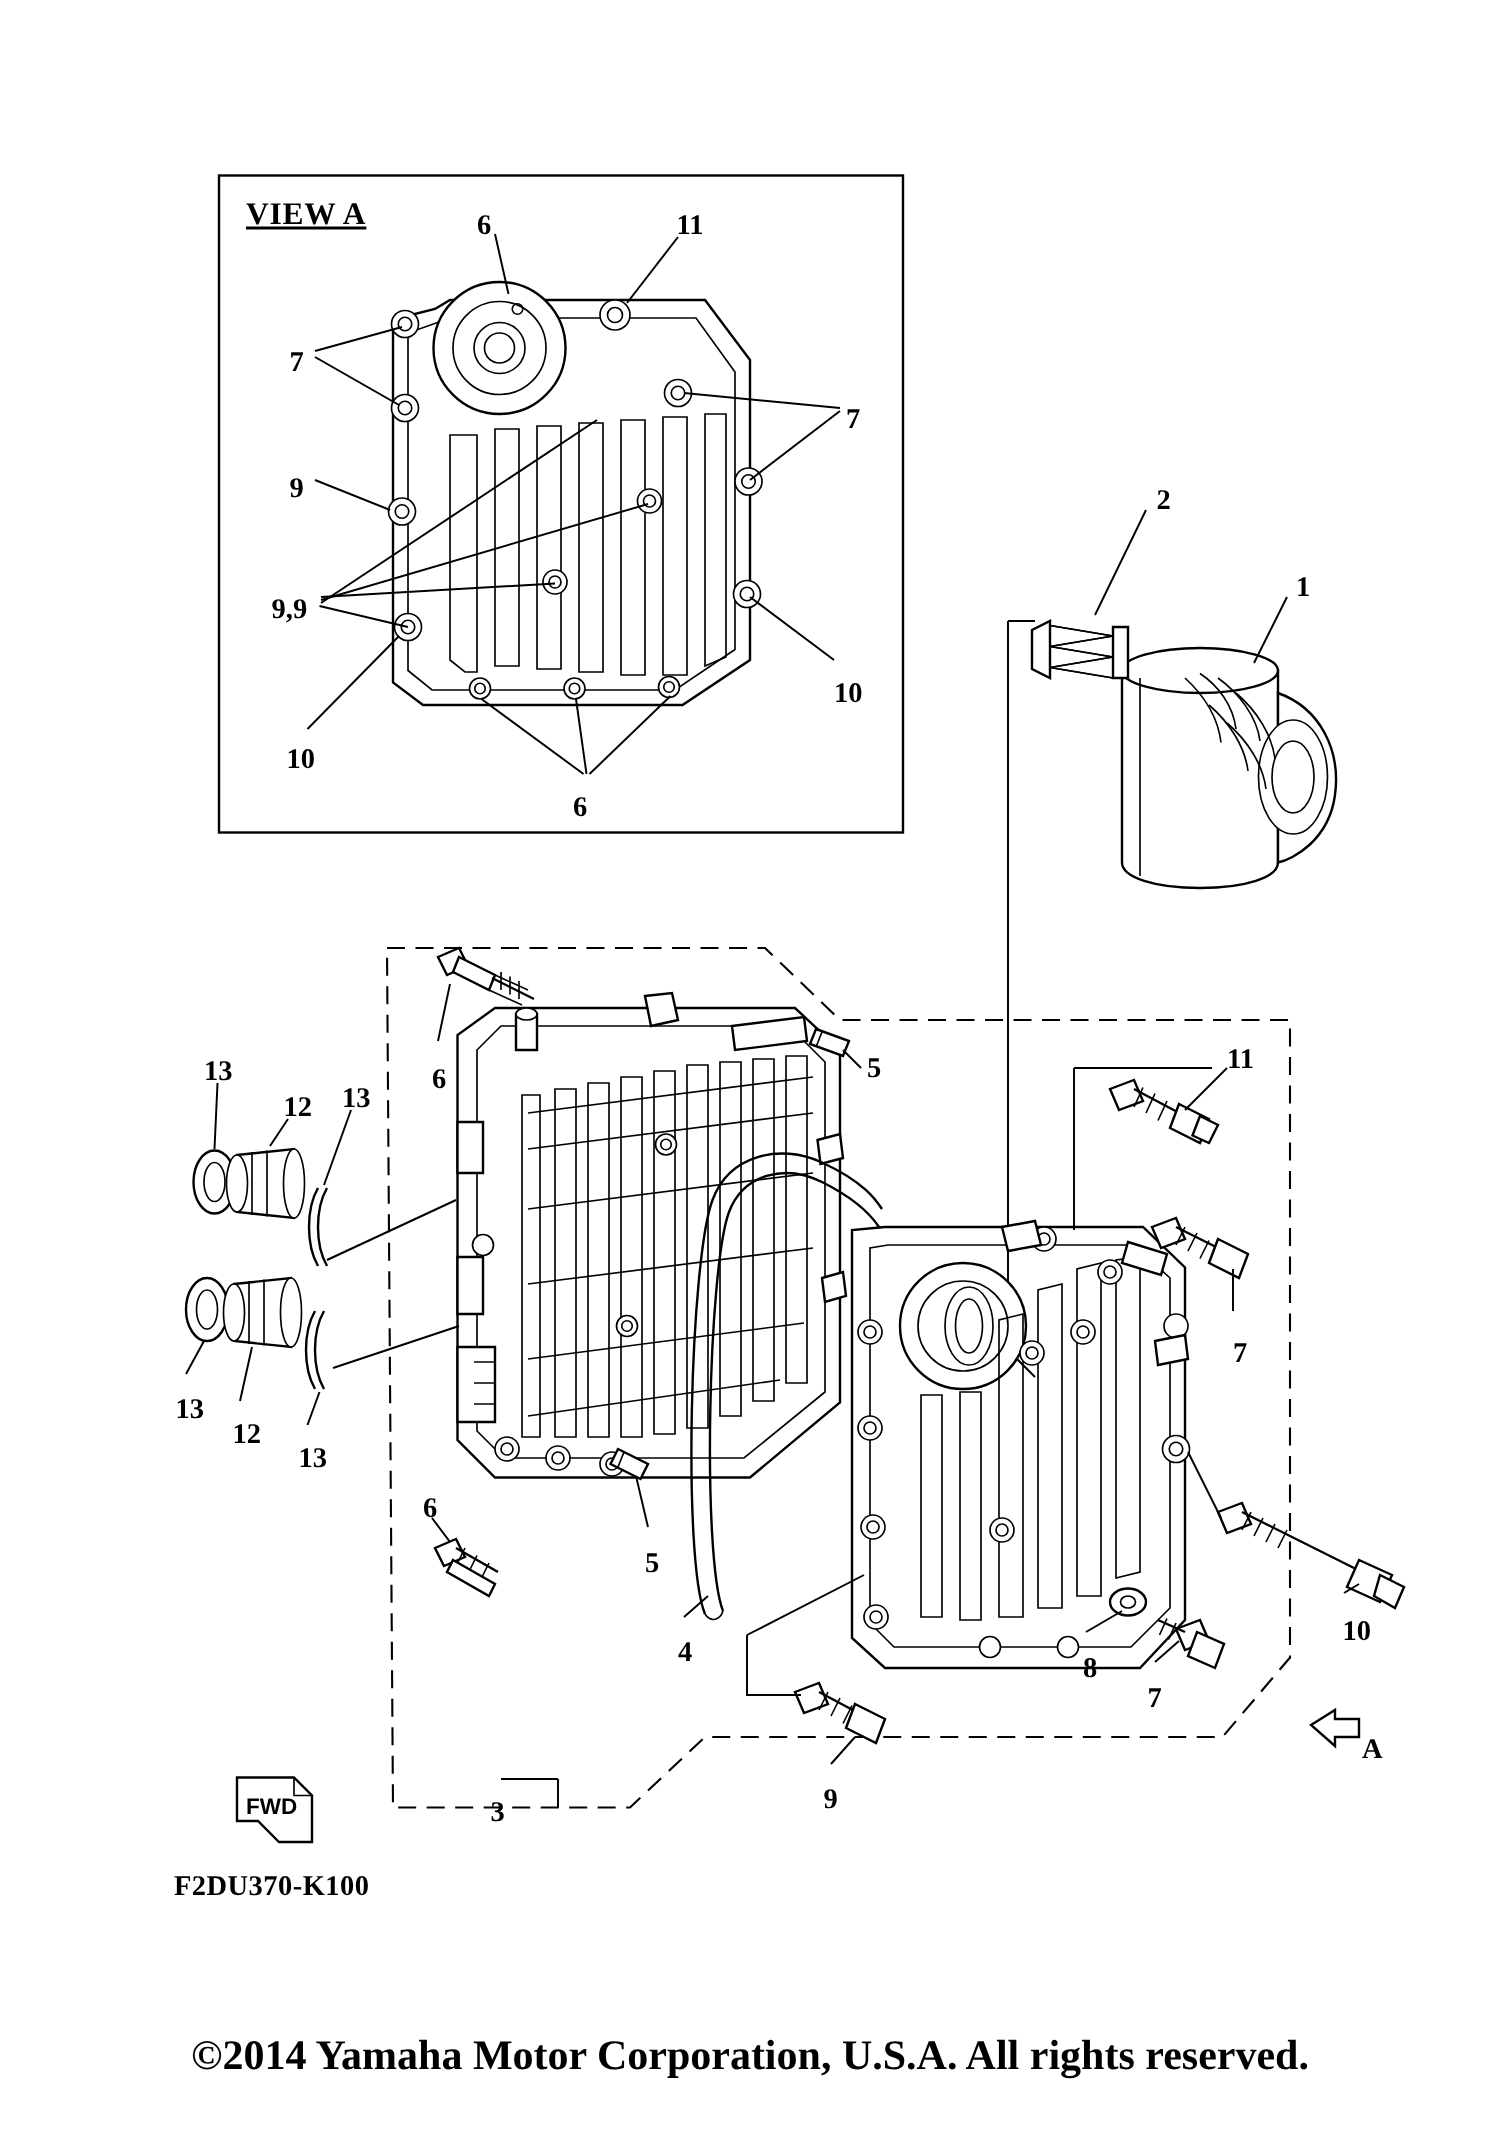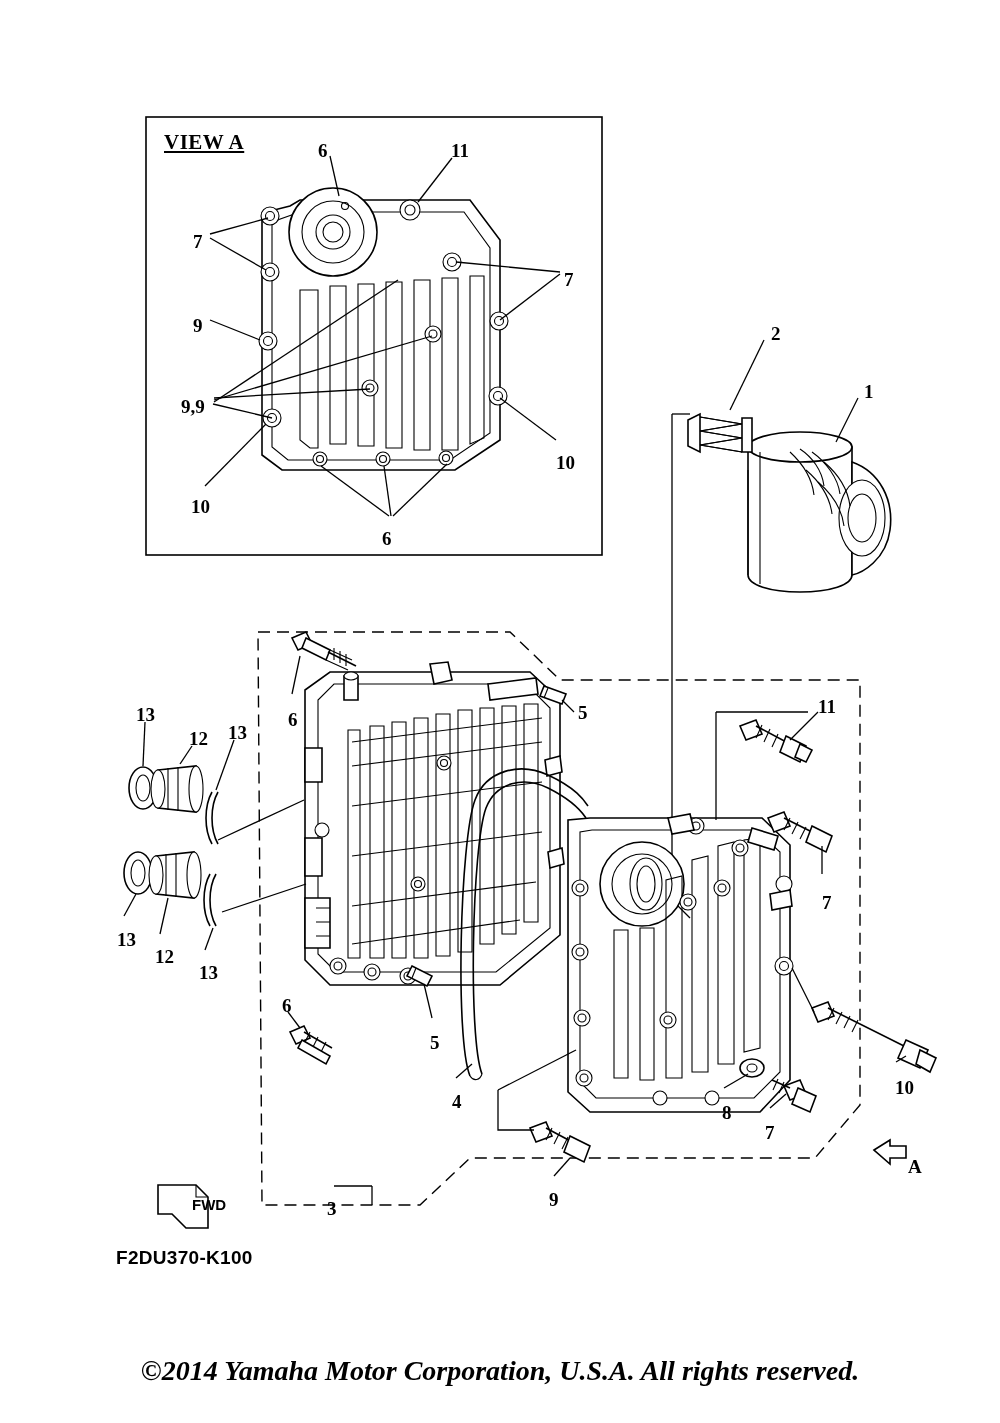--- a/index.html
+++ b/index.html
@@ -39,42 +39,41 @@
   .viewa-title {
     position: absolute;
     font-family: "Liberation Serif", serif;
     font-size: 21px;
     font-weight: 700;
     letter-spacing: 0.5px;
     text-decoration: underline;
   }
   .partno {
     position: absolute;
-    font-family: Liberation Sans, sans-serif;
+    font-family: Liberation Serif, serif;
     font-size: 19px;
     font-weight: 700;
     letter-spacing: 0.3px;
   }
   .fwd-text {
     position: absolute;
     font-family: "Liberation Sans", sans-serif;
     font-size: 15px;
     font-weight: 700;
   }
   .copyright {
     position: absolute;
     left: 0;
     top: 1355px;
     width: 1000px;
     text-align: center;
     font-family: "Liberation Serif", serif;
     font-size: 28px;
     font-weight: 700;
     letter-spacing: 0px;
-    font-style: italic;
   }
   .arrow-a {
     position: absolute;
     font-family: "Liberation Serif", serif;
     font-size: 19px;
     font-weight: 700;
   }
 </style>
 </head>
 <body>
@@ -456,21 +455,21 @@
   <div class="lbl" style="left:822px; top:893px;">7</div>
   <div class="lbl" style="left:282px; top:996px;">6</div>
   <div class="lbl" style="left:430px; top:1033px;">5</div>
   <div class="lbl" style="left:895px; top:1078px;">10</div>
   <div class="lbl" style="left:452px; top:1092px;">4</div>
   <div class="lbl" style="left:722px; top:1103px;">8</div>
   <div class="lbl" style="left:765px; top:1123px;">7</div>
   <div class="lbl" style="left:549px; top:1190px;">9</div>
   <div class="lbl" style="left:327px; top:1199px;">3</div>
 
-  <div class="fwd-text" style="left:164px; top:1196px;margin-left:28px;">FWD</div>
+  <div class="fwd-text" style="left:164px; top:1196px;">FWD</div>
 
   <div class="arrow-a" style="left:908px; top:1156px;">A</div>
 
   <div class="partno" style="left:116px; top:1247px;">F2DU370-K100</div>
 
   <div class="copyright">©2014 Yamaha Motor Corporation, U.S.A. All rights reserved.</div>
 
 </div>
 
 </body></html>

